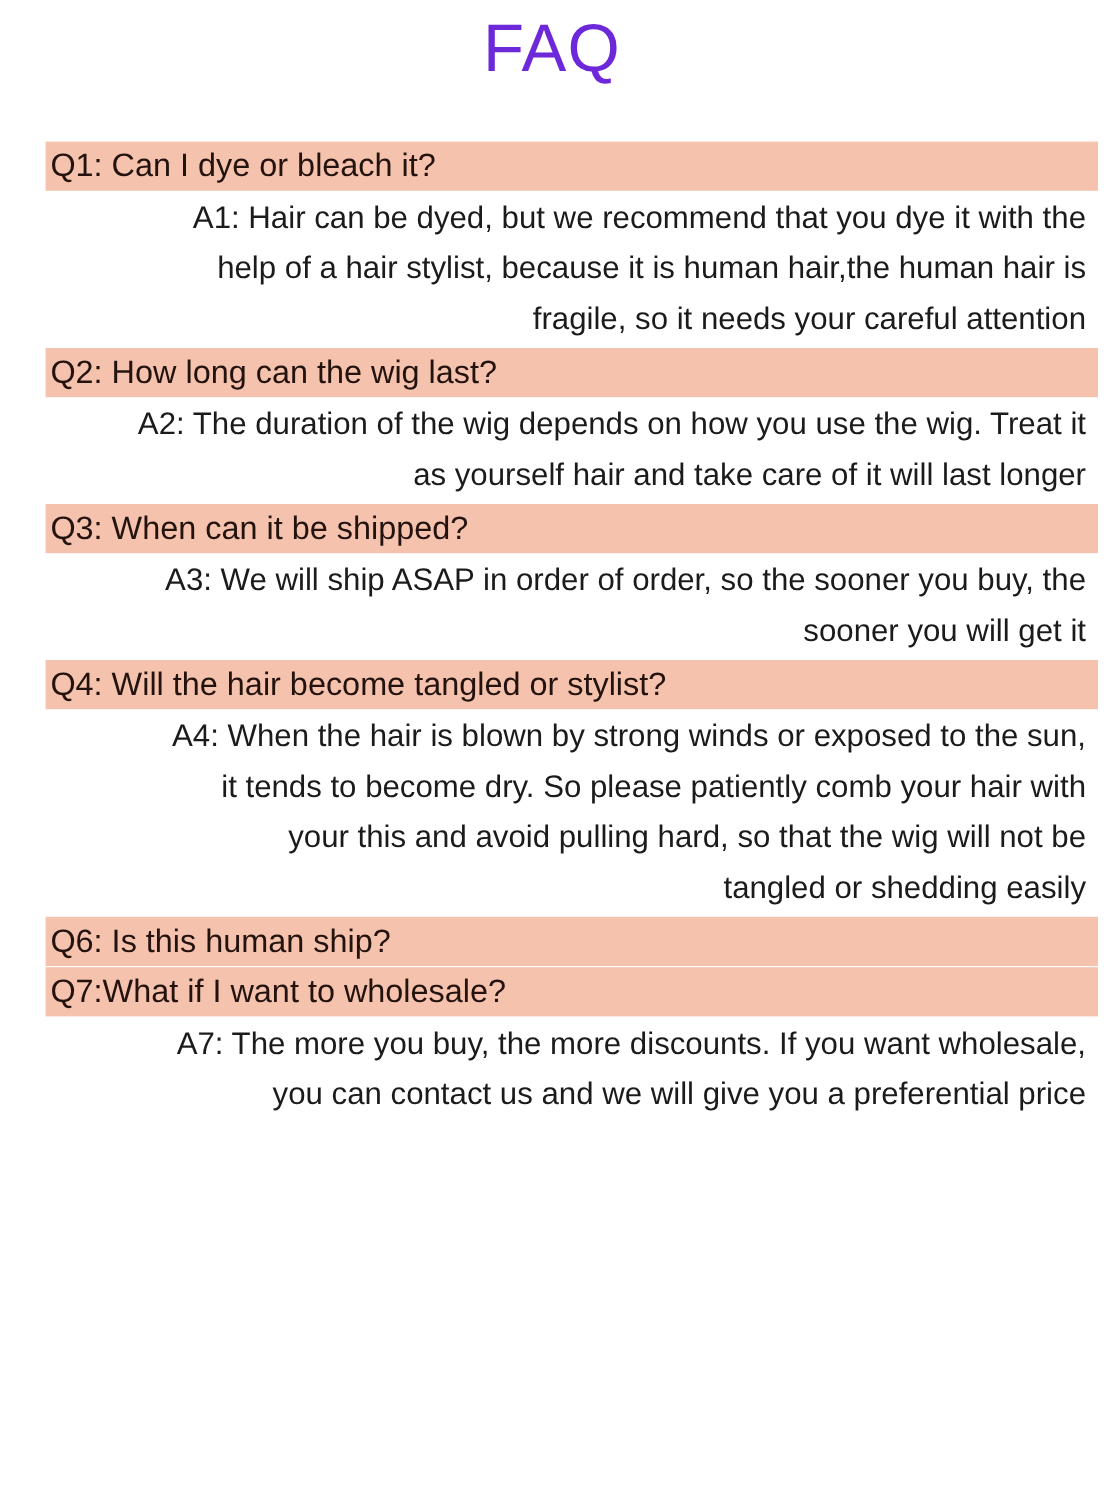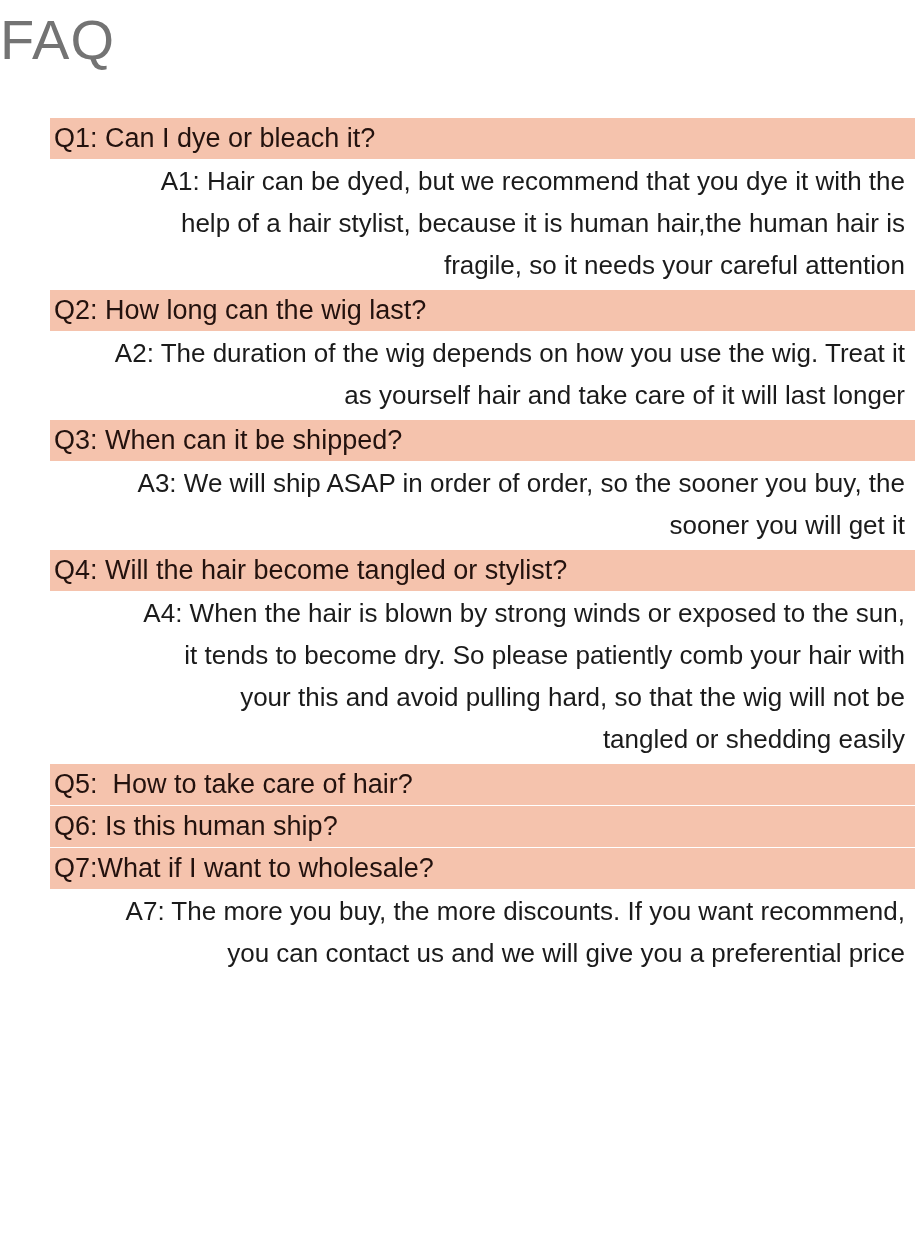--- a/index.html
+++ b/index.html
@@ -9,27 +9,28 @@
   }
   body {
     width: 920px;
     height: 1247px;
     font-family: "Liberation Sans", "DejaVu Sans", sans-serif;
     color: #1b1b1b;
     overflow: hidden;
   }
   .page-title {
     margin: 8px 0 46px 0;
+    text-align: center;
     font-size: 56px;
     line-height: 64px;
     font-weight: 500;
     letter-spacing: 1px;
-    color: #737373;
+    color: #6d28d9;
   }
-  .faq-item { margin: 0; padding-left: 12px; }
+  .faq-item { margin: 0; }
   .q-bar {
     background: #f5c3ad;
     min-height: 41px;
     margin: 1px 5px 1px 38px;
     display: flex;
     align-items: center;
     font-size: 27px;
     line-height: 41px;
     padding-left: 4px;
     white-space: pre-wrap;
@@ -70,24 +71,23 @@
 
 <div class="faq-item">
   <div class="q-bar"><span>Q4: Will the hair become tangled or stylist?</span></div>
   <div class="answer">A4: When the hair is blown by strong winds or exposed to the sun,
 it tends to become dry. So please patiently comb your hair with
 your this and avoid pulling hard, so that the wig will not be
 tangled or shedding easily</div>
 </div>
 
 <div class="faq-item">
-  <div class="q-bar"><span>Q5:  How to take care of hair?</span></div>
 </div>
 
 <div class="faq-item">
   <div class="q-bar"><span>Q6: Is this human ship?</span></div>
 </div>
 
 <div class="faq-item">
   <div class="q-bar"><span>Q7:What if I want to wholesale?</span></div>
-  <div class="answer">A7: The more you buy, the more discounts. If you want recommend,
+  <div class="answer">A7: The more you buy, the more discounts. If you want wholesale,
 you can contact us and we will give you a preferential price</div>
 </div>
 
 </body></html>

